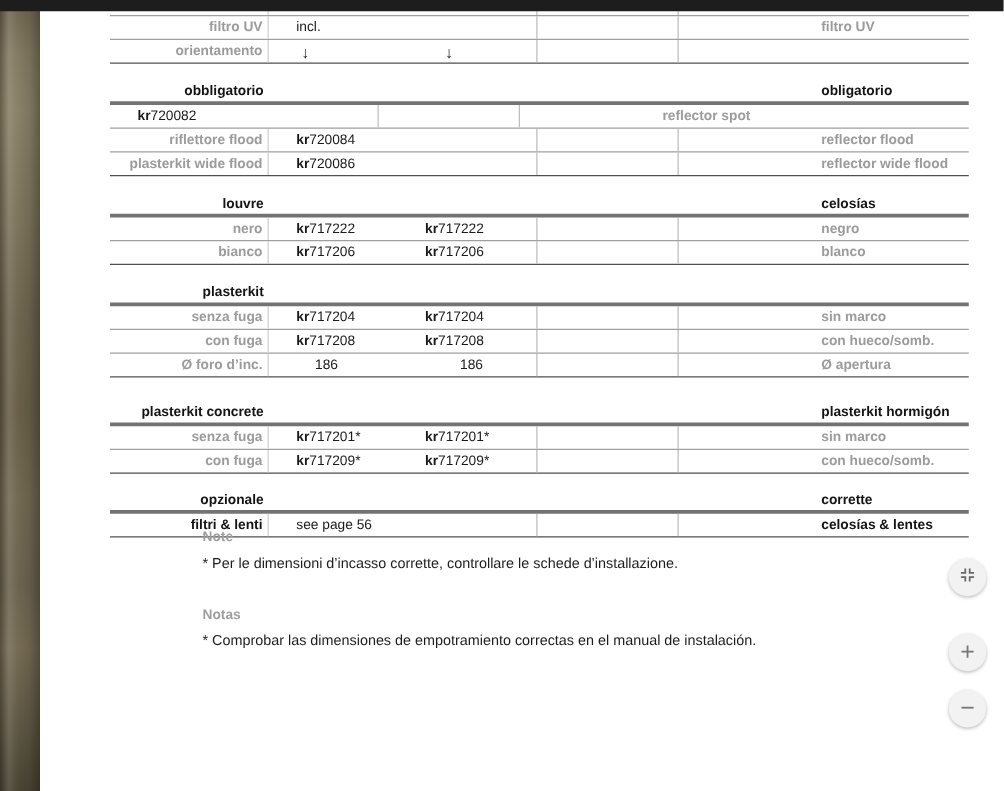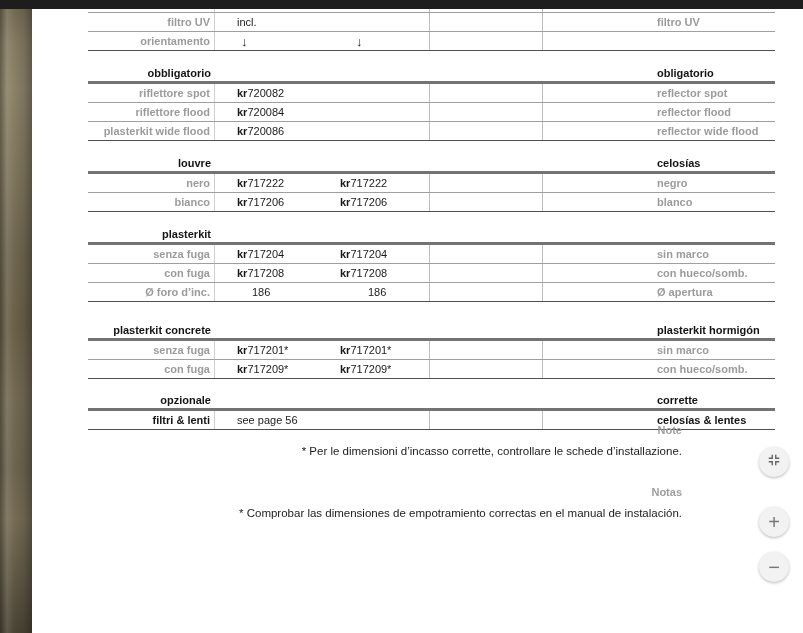--- a/index.html
+++ b/index.html
@@ -1,17 +1,17 @@
 <!DOCTYPE html>
 <html><head>
 <meta charset="utf-8">
 <style>
   html,body{margin:0;padding:0;}
   .screen{position:relative;width:803px;height:633px;background:#ffffff;overflow:hidden;
-          font-family:"Liberation Sans",sans-serif;text-align:right;}
+          font-family:"Liberation Sans",sans-serif;}
 
   .top-bar{position:absolute;left:0;top:0;width:803px;height:9px;background:#1d1d1d;z-index:10;}
 
   .left-strip{position:absolute;left:0;top:0;width:32px;height:633px;z-index:5;
     background:
       linear-gradient(90deg, rgba(0,0,0,.28) 0%, rgba(255,255,255,.10) 22%, rgba(255,255,255,0) 45%, rgba(0,0,0,.10) 75%, rgba(0,0,0,.30) 100%),
       linear-gradient(180deg,#6e654f 0%,#847b63 7%,#8a8168 14%,#7d745c 28%,#6f6650 40%,#6a6049 52%,#736a53 63%,#6d6450 74%,#766c55 82%,#5e5744 92%,#4a4434 100%);}
 
   .spec-table{position:absolute;left:88px;top:-6px;width:687px;z-index:1;}
   .section{width:687px;}
@@ -99,21 +99,20 @@
       <div class="section sec-mandatory">
         <div class="trow header-row">
           <div class="c label">obbligatorio</div>
           <div class="c v1"></div>
           <div class="c v2"></div>
           <div class="c v3"></div>
           <div class="c v4"></div>
           <div class="c es">obligatorio</div>
         </div>
         <div class="trow data-row">
-          <div class="c label">riflettore spot</div>
           <div class="c v1"><span class="krb">kr</span>720082</div>
           <div class="c v2"></div>
           <div class="c v3"></div>
           <div class="c v4"></div>
           <div class="c es">reflector spot</div>
         </div>
         <div class="trow data-row">
           <div class="c label">riflettore flood</div>
           <div class="c v1"><span class="krb">kr</span>720084</div>
           <div class="c v2"></div>

